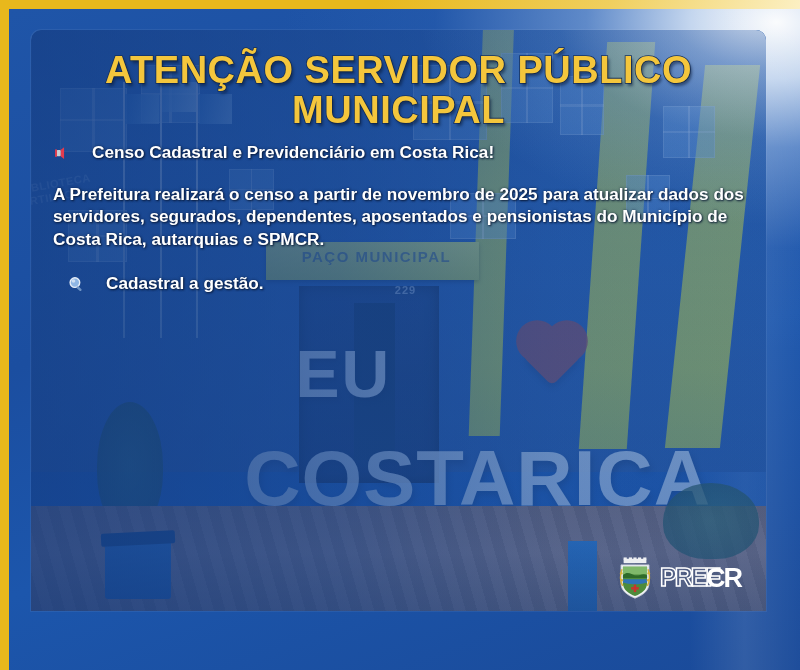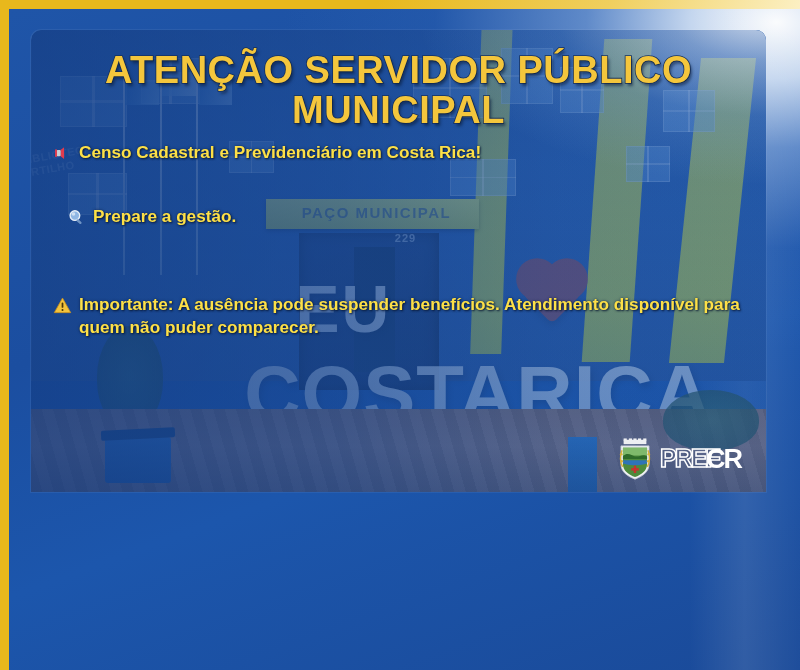--- a/index.html
+++ b/index.html
@@ -50,21 +50,21 @@
         rgba(255,255,255,0.00) 86%,
         rgba(255,255,255,0.10) 93%,
         rgba(255,255,255,0.02) 100%);
     pointer-events:none;
   }
 
   
   .content-card {
     position:absolute;
     left:31px; top:30px;
-    width:735px; height:462px;
+    width:735px; height:581px;
     border-radius:10px 10px 0 0;
     overflow:hidden;
     box-shadow:0 0 0 1px rgba(255,255,255,0.06);
     padding-left:24px;
   }
 
   
   .photo { position:absolute; inset:0; overflow:hidden; }
 
   
@@ -263,23 +263,23 @@
     paint-order:stroke fill;
     text-shadow:2px 3px 3px rgba(10,25,55,.55);
     margin:6px 0 2px 0;
     font-family:"Liberation Sans", sans-serif;
   }
 
   .body-block { margin-top:10px; }
 
   .line {
     display:flex;
-    align-items:flex-start;
-    gap:7px;
-    color:#fde047;
+    align-items:flex-end;
+    gap:20px;
+    color:#ffffff;
     font-weight:700;
     font-size:17.2px;
     line-height:1.30;
     text-shadow:1px 1px 2px rgba(8,22,50,.85), 0 0 3px rgba(8,22,50,.6);
     font-family:"Liberation Sans", sans-serif;
   }
   .line .txt { flex:1; }
   .line.ind { padding-left:14px; }
   .gap-m { height:20px; }
   .gap-l { height:22px; }
@@ -381,52 +381,45 @@
               <path d="M14 4 L14 19 L9.5 15.5 L9.5 7.5 Z" fill="#E23B4E"></path>
               <rect x="4.5" y="7.5" width="5.2" height="8" rx="1.4" fill="#C8CDD4"></rect>
               <rect x="2.6" y="6.6" width="2.4" height="9.8" rx="1" fill="#E23B4E"></rect>
             </svg>
           </span>
           <span class="txt">Censo Cadastral e Previdenciário em Costa Rica!</span>
         </div>
 
         <div class="gap-m"></div>
 
+        <div class="line">
+          <span class="txt">A Prefeitura realizará o censo a partir de novembro de 2025 para atualizar dados dos servidores, segurados, dependentes, aposentados e pensionistas do Município de Costa Rica, autarquias e SPMCR.</span>
+        </div>
 
         <div class="gap-l"></div>
 
         <div class="line ind">
           <span class="ic">
             <svg viewBox="0 0 24 24">
               <circle cx="10" cy="9.6" r="6.1" fill="#8FB6E4" stroke="#E7EEF7" stroke-width="1.7"></circle>
               <circle cx="8.2" cy="7.6" r="2.3" fill="#D8E6F6" opacity=".85"></circle>
               <rect x="13.6" y="13.6" width="7.4" height="3.1" rx="1.5" fill="#6E93C4" transform="rotate(42 13.6 13.6)"></rect>
             </svg>
           </span>
-          <span class="txt">Prepare a gestão.</span>
+          <span class="txt">Cadastral a gestão.</span>
         </div>
 
         <div class="gap-l"></div>
 
 
         <div class="gap-l"></div>
 
 
         <div class="gap-l"></div>
 
-        <div class="line">
-          <span class="ic">
-            <svg viewBox="0 0 24 24">
-              <path d="M12 2.6 L22.4 21 L1.6 21 Z" fill="#F2C33C" stroke="#C98F1C" stroke-width="1"></path>
-              <rect x="10.9" y="8.3" width="2.2" height="6.6" rx="1.1" fill="#4A3608"></rect>
-              <circle cx="12" cy="17.6" r="1.25" fill="#4A3608"></circle>
-            </svg>
-          </span>
-          <span class="txt">Importante: A ausência pode suspender benefícios. Atendimento disponível para quem não puder comparecer.</span>
-        </div>
 
         <div class="gap-l"></div>
 
 
       </div>
     </div>
 
     <div class="logo">
       <svg class="crest" viewBox="0 0 40 48">
 

